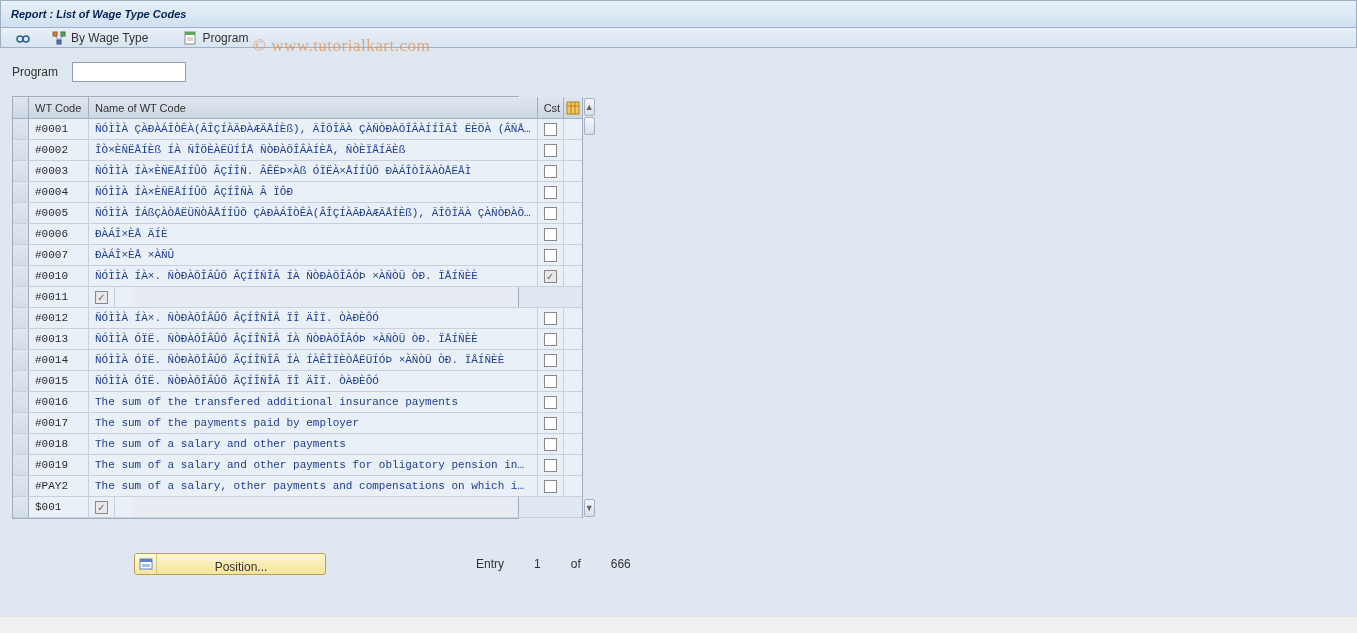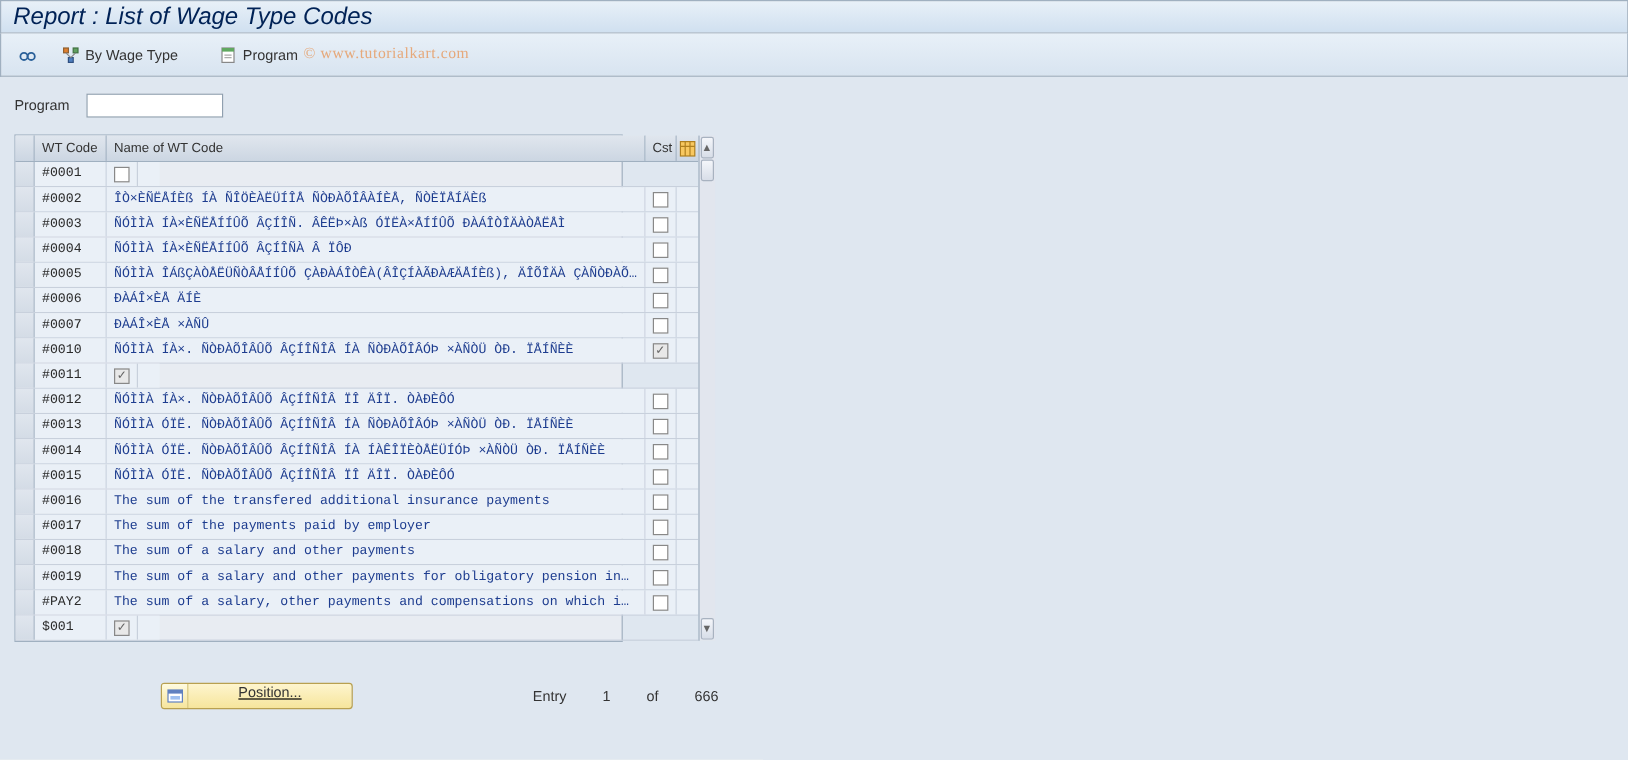--- a/index.html
+++ b/index.html
@@ -16,31 +16,31 @@
     }
     .title-bar {
       background: linear-gradient(to bottom, #e8f0f8 0%, #d0e0f0 100%);
       border: 1px solid #a0b0c0;
       padding: 4px 10px;
       height: 28px;
       display: flex;
       align-items: center;
     }
     .title-text {
-      font-size: 20px;
+      font-size: 11px;
       font-style: italic;
-      font-weight: normal;
+      font-weight: bold;
       color: #002256;
     }
     .toolbar {
       background: linear-gradient(to bottom, #e8f0f8 0%, #d8e4f0 100%);
       border: 1px solid #a0b0c0;
       border-top: none;
       padding: 6px 10px;
-      height: 36px;
+      height: 20px;
       display: flex;
       align-items: center;
       gap: 12px;
       position: relative;
     }
     .toolbar-btn {
       display: flex;
       align-items: center;
       gap: 4px;
       font-size: 12px;
@@ -53,21 +53,21 @@
       align-items: center;
       justify-content: center;
       width: 16px;
       height: 16px;
     }
     .watermark {
       position: absolute;
       left: 252px;
       top: 8px;
       color: rgba(232, 141, 71, 0.7);
-      font-size: 13px;
+      font-size: 17px;
       font-family: Georgia, serif;
       letter-spacing: 0.5px;
       pointer-events: none;
     }
     .content-area {
       background: #dfe7f0;
       padding: 14px 8px;
       height: calc(100% - 64px);
     }
     .program-row {
@@ -216,30 +216,29 @@
     }
     .footer-row {
       display: flex;
       align-items: center;
       margin-top: 34px;
       margin-left: 126px;
       gap: 10px;
     }
     .position-btn {
       display: flex;
-      align-items: flex-start;
+      align-items: flex-end;
       background: linear-gradient(to bottom, #fef5ce, #f6e59c);
       border: 1px solid #b8a050;
       border-radius: 3px;
       height: 22px;
-      width: 160px;
+      width: 192px;
       padding: 0;
       cursor: pointer;
       overflow: hidden;
-      text-decoration: underline;
     }
     .position-icon-wrap {
       width: 22px;
       height: 100%;
       display: flex;
       align-items: center;
       justify-content: center;
       border-right: 1px solid #d8c880;
       background: linear-gradient(to bottom, #fffbe0, #f6e59c);
     }
@@ -323,20 +322,21 @@
                 <line x1="1" y1="5" x2="13" y2="5" stroke="#b08020"></line>
                 <line x1="5" y1="1" x2="5" y2="13" stroke="#b08020"></line>
                 <line x1="9" y1="1" x2="9" y2="13" stroke="#b08020"></line>
               </svg>
           </div>
         </div>
         <div id="table-body">
             <div class="table-row">
               <div class="td td-select"></div>
               <div class="td td-code">#0001</div>
+              <div class="td td-name">ÑÓÌÌÀ ÇÀÐÀÁÎÒÊÀ(ÂÎÇÍÀÃÐÀÆÄÅÍÈß), ÄÎÕÎÄÀ ÇÀÑÒÐÀÕÎÂÀÍÍÎÃÎ ËÈÖÀ (ÂÑÅ…</div>
               <div class="td td-cst">
                 <span class="checkbox"></span>
               </div>
               <div class="td td-config"></div>
             </div>
             <div class="table-row">
               <div class="td td-select"></div>
               <div class="td td-code">#0002</div>
               <div class="td td-name">ÎÒ×ÈÑËÅÍÈß ÍÀ ÑÎÖÈÀËÜÍÎÅ ÑÒÐÀÕÎÂÀÍÈÅ, ÑÒÈÏÅÍÄÈß</div>
               <div class="td td-cst">

